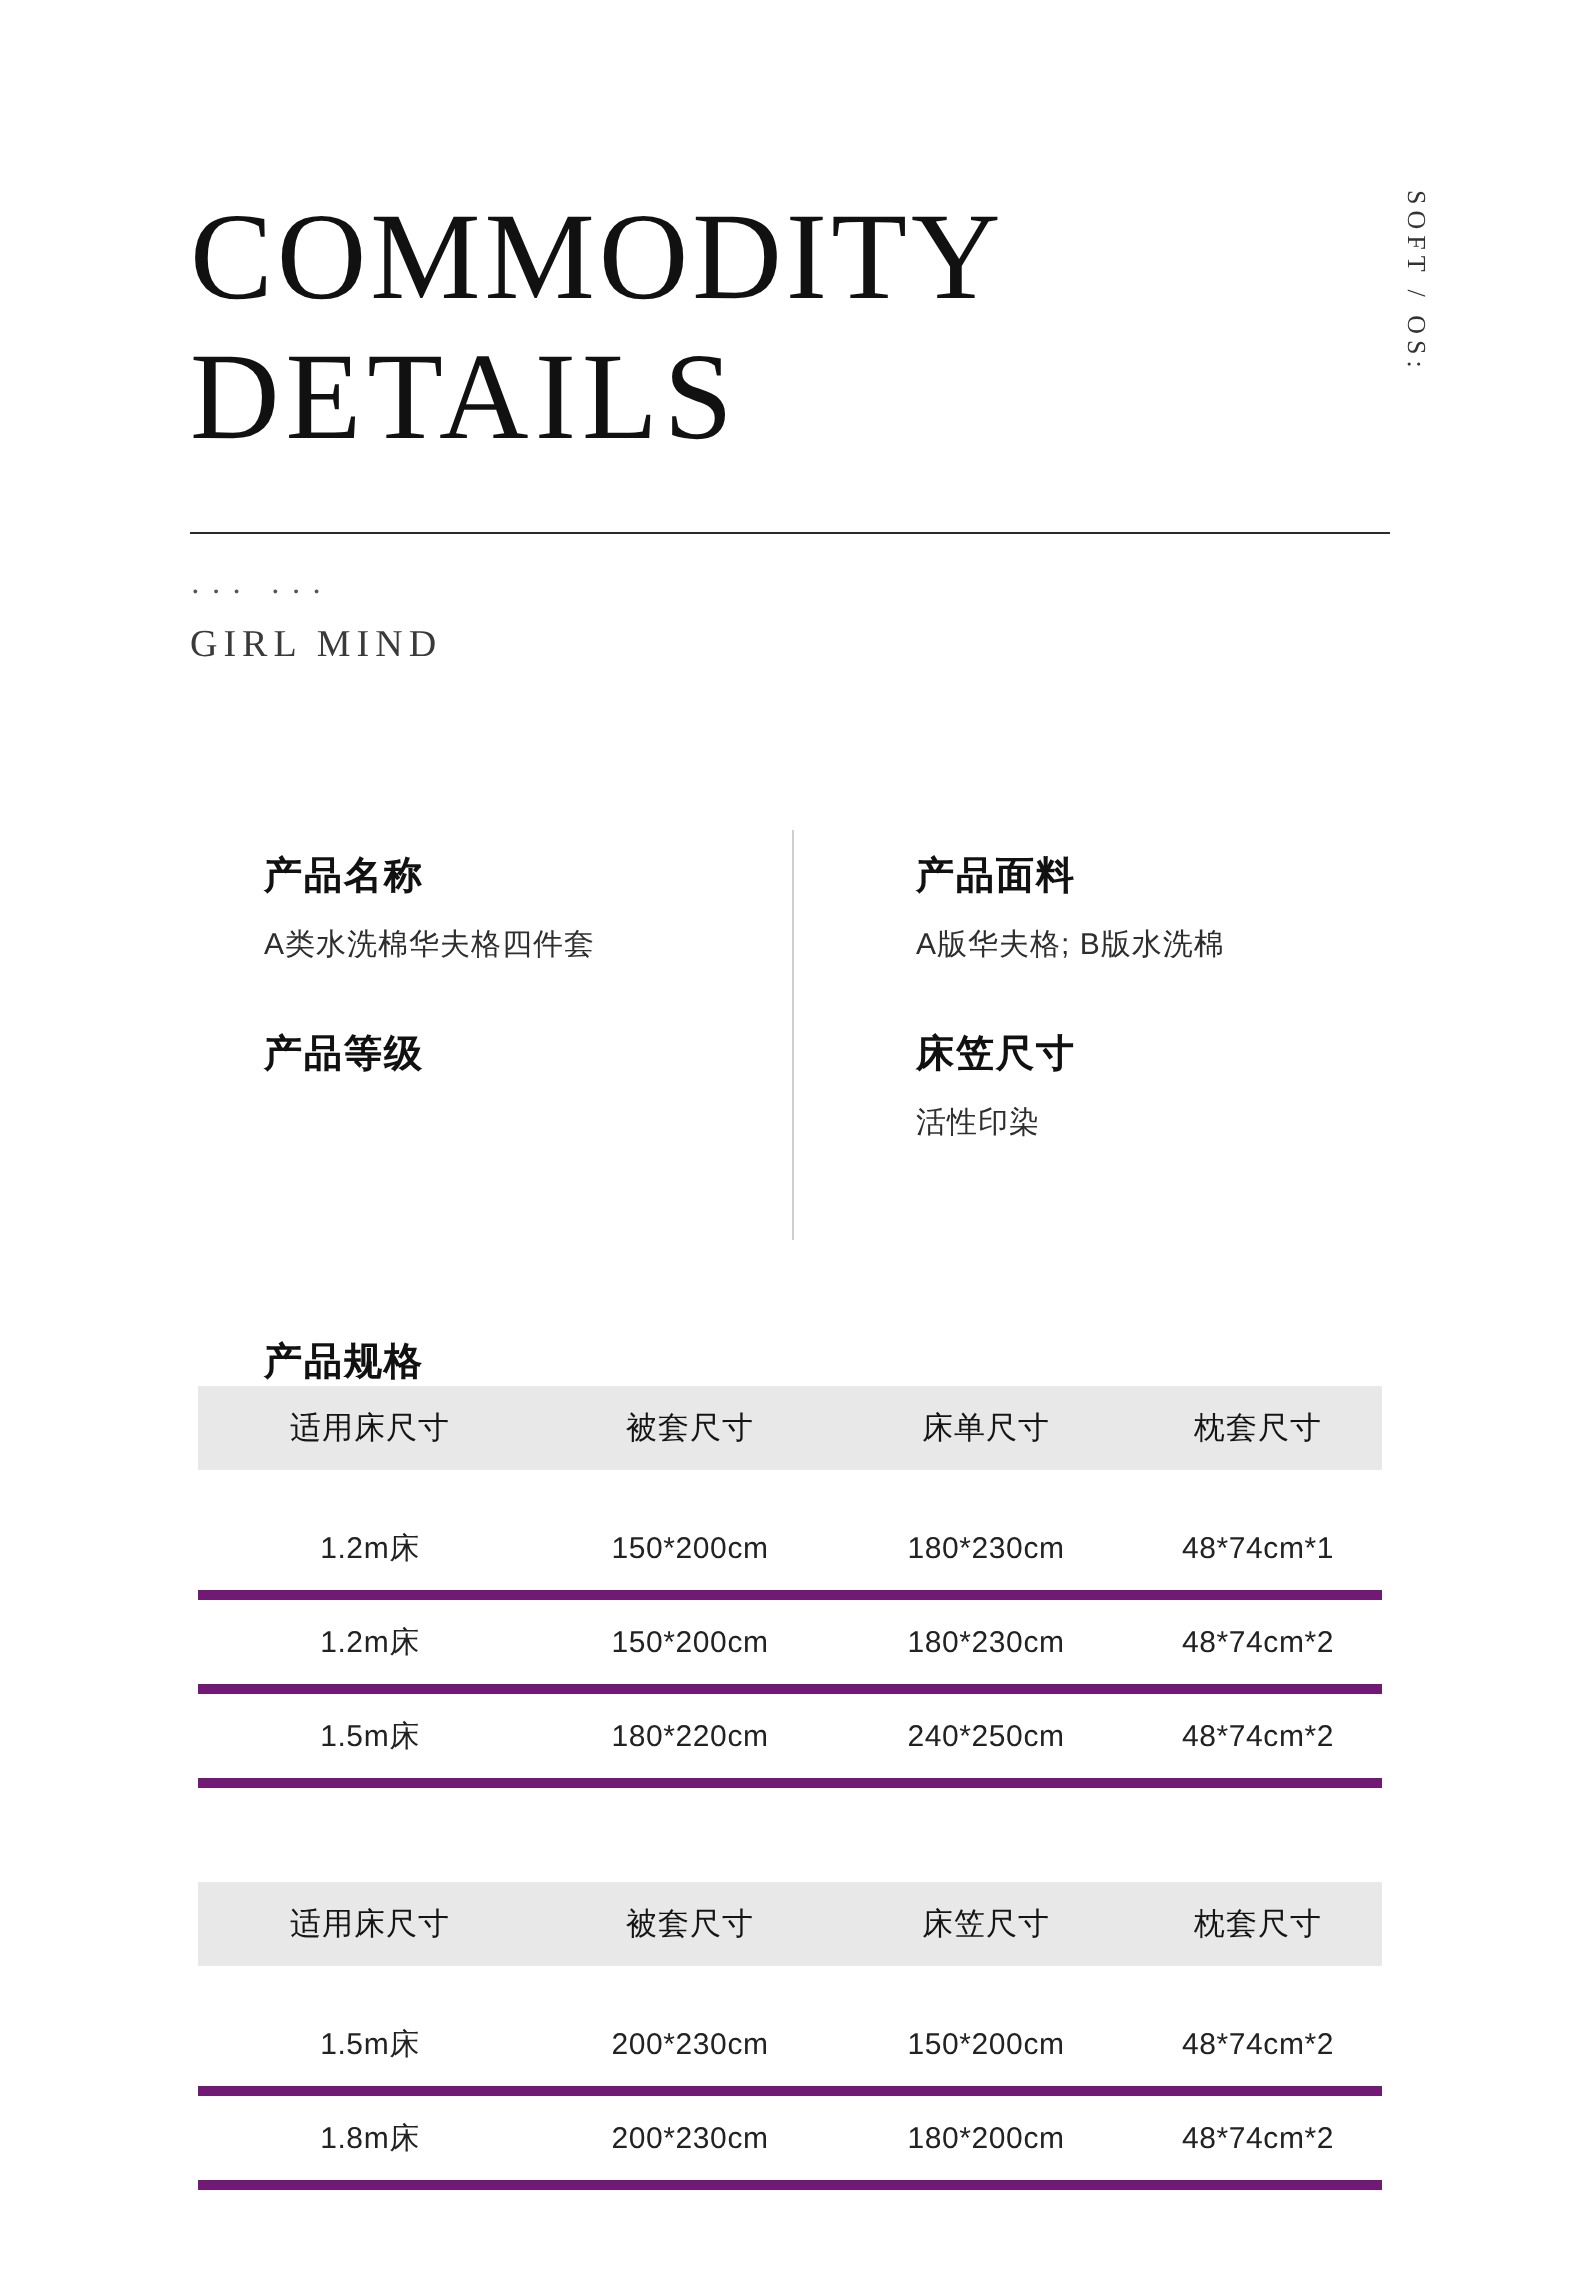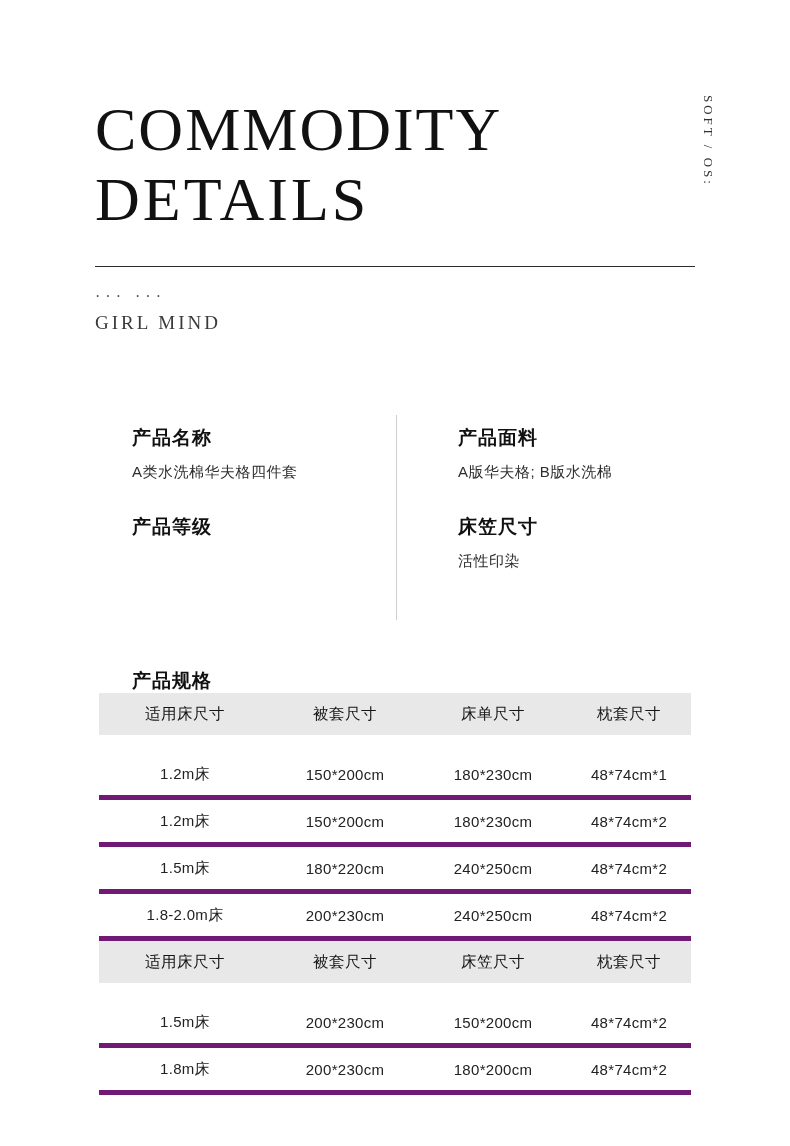--- a/index.html
+++ b/index.html
@@ -248,26 +248,20 @@
         <td>150*200cm</td>
         <td>180*230cm</td>
         <td>48*74cm*2</td>
       </tr>
       <tr>
         <td>1.5m床</td>
         <td>180*220cm</td>
         <td>240*250cm</td>
         <td>48*74cm*2</td>
       </tr>
-      <tr>
-        <td>1.8-2.0m床</td>
-        <td>200*230cm</td>
-        <td>240*250cm</td>
-        <td>48*74cm*2</td>
-      </tr>
     </tbody>
   </table>
 
   <table class="spec-table t2">
     <colgroup>
         <col class="c1">
         <col class="c2">
         <col class="c3">
         <col class="c4">
       </colgroup>

